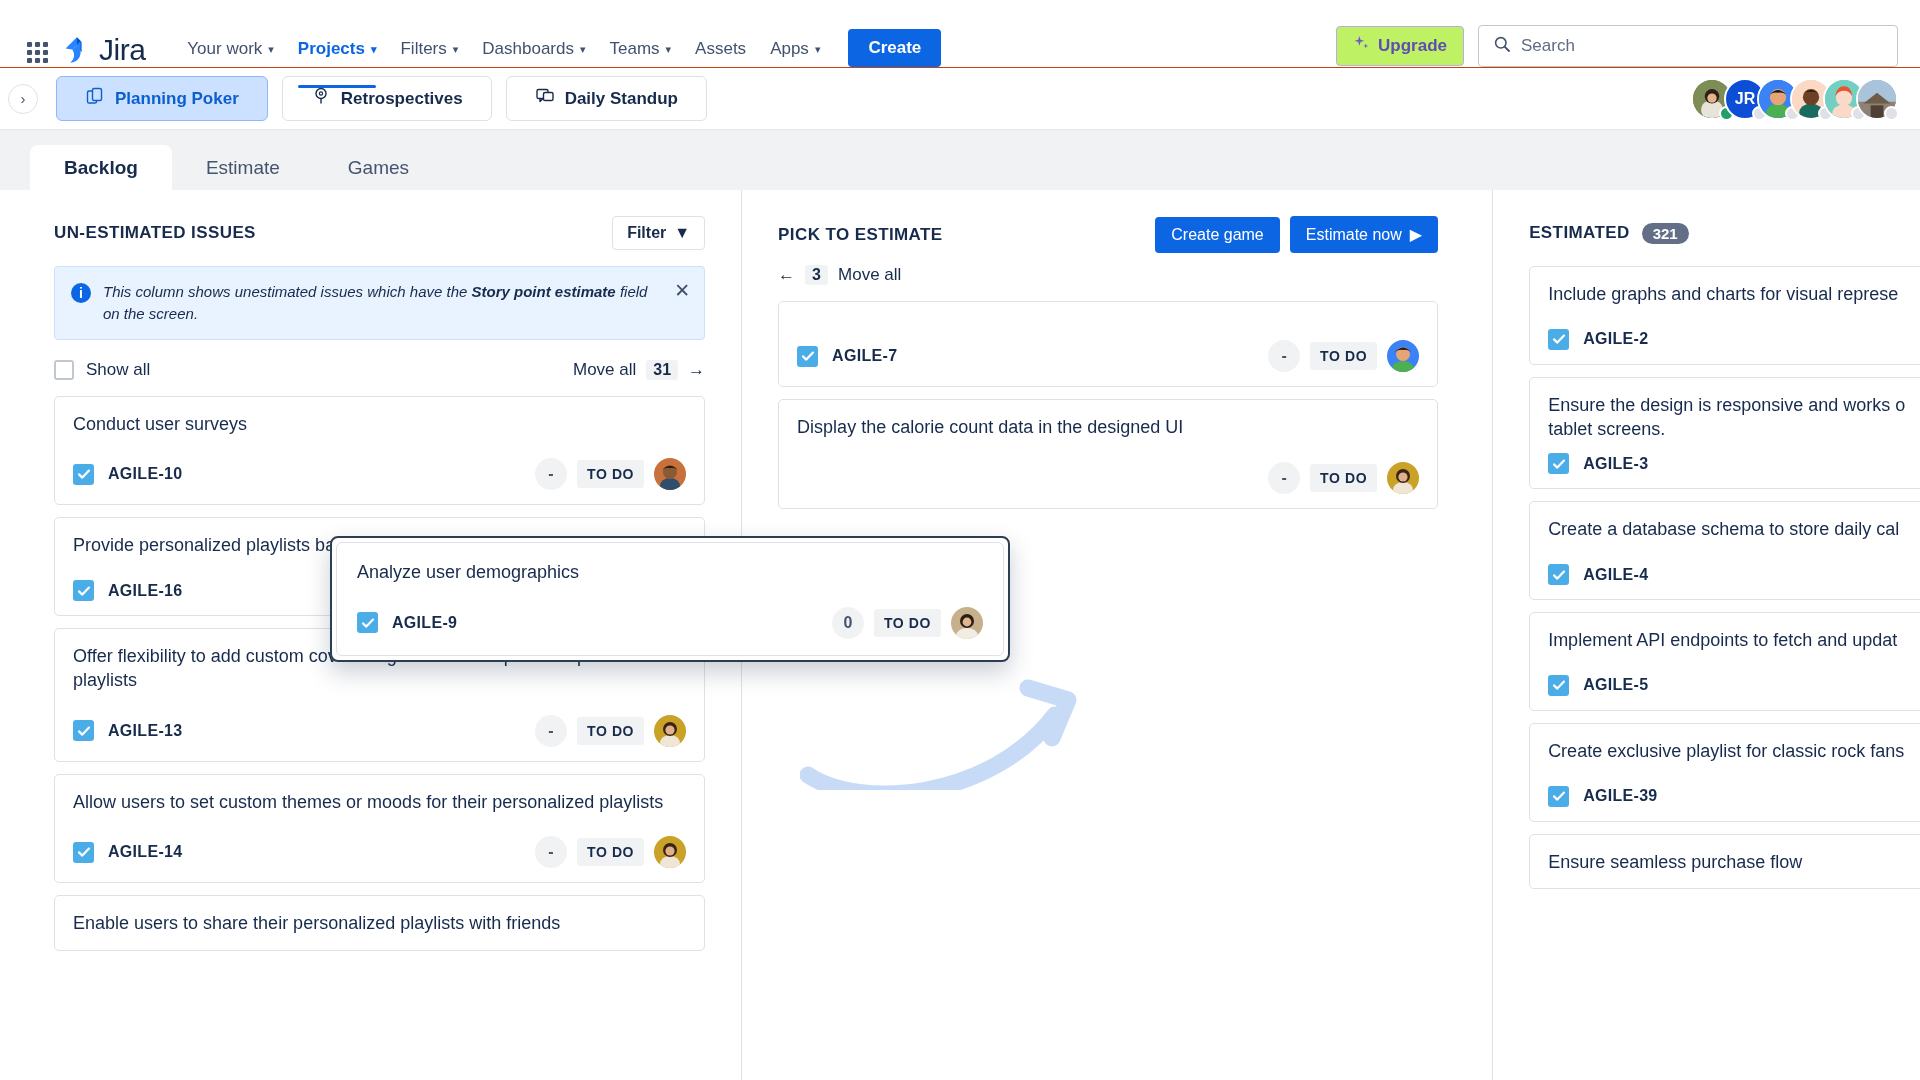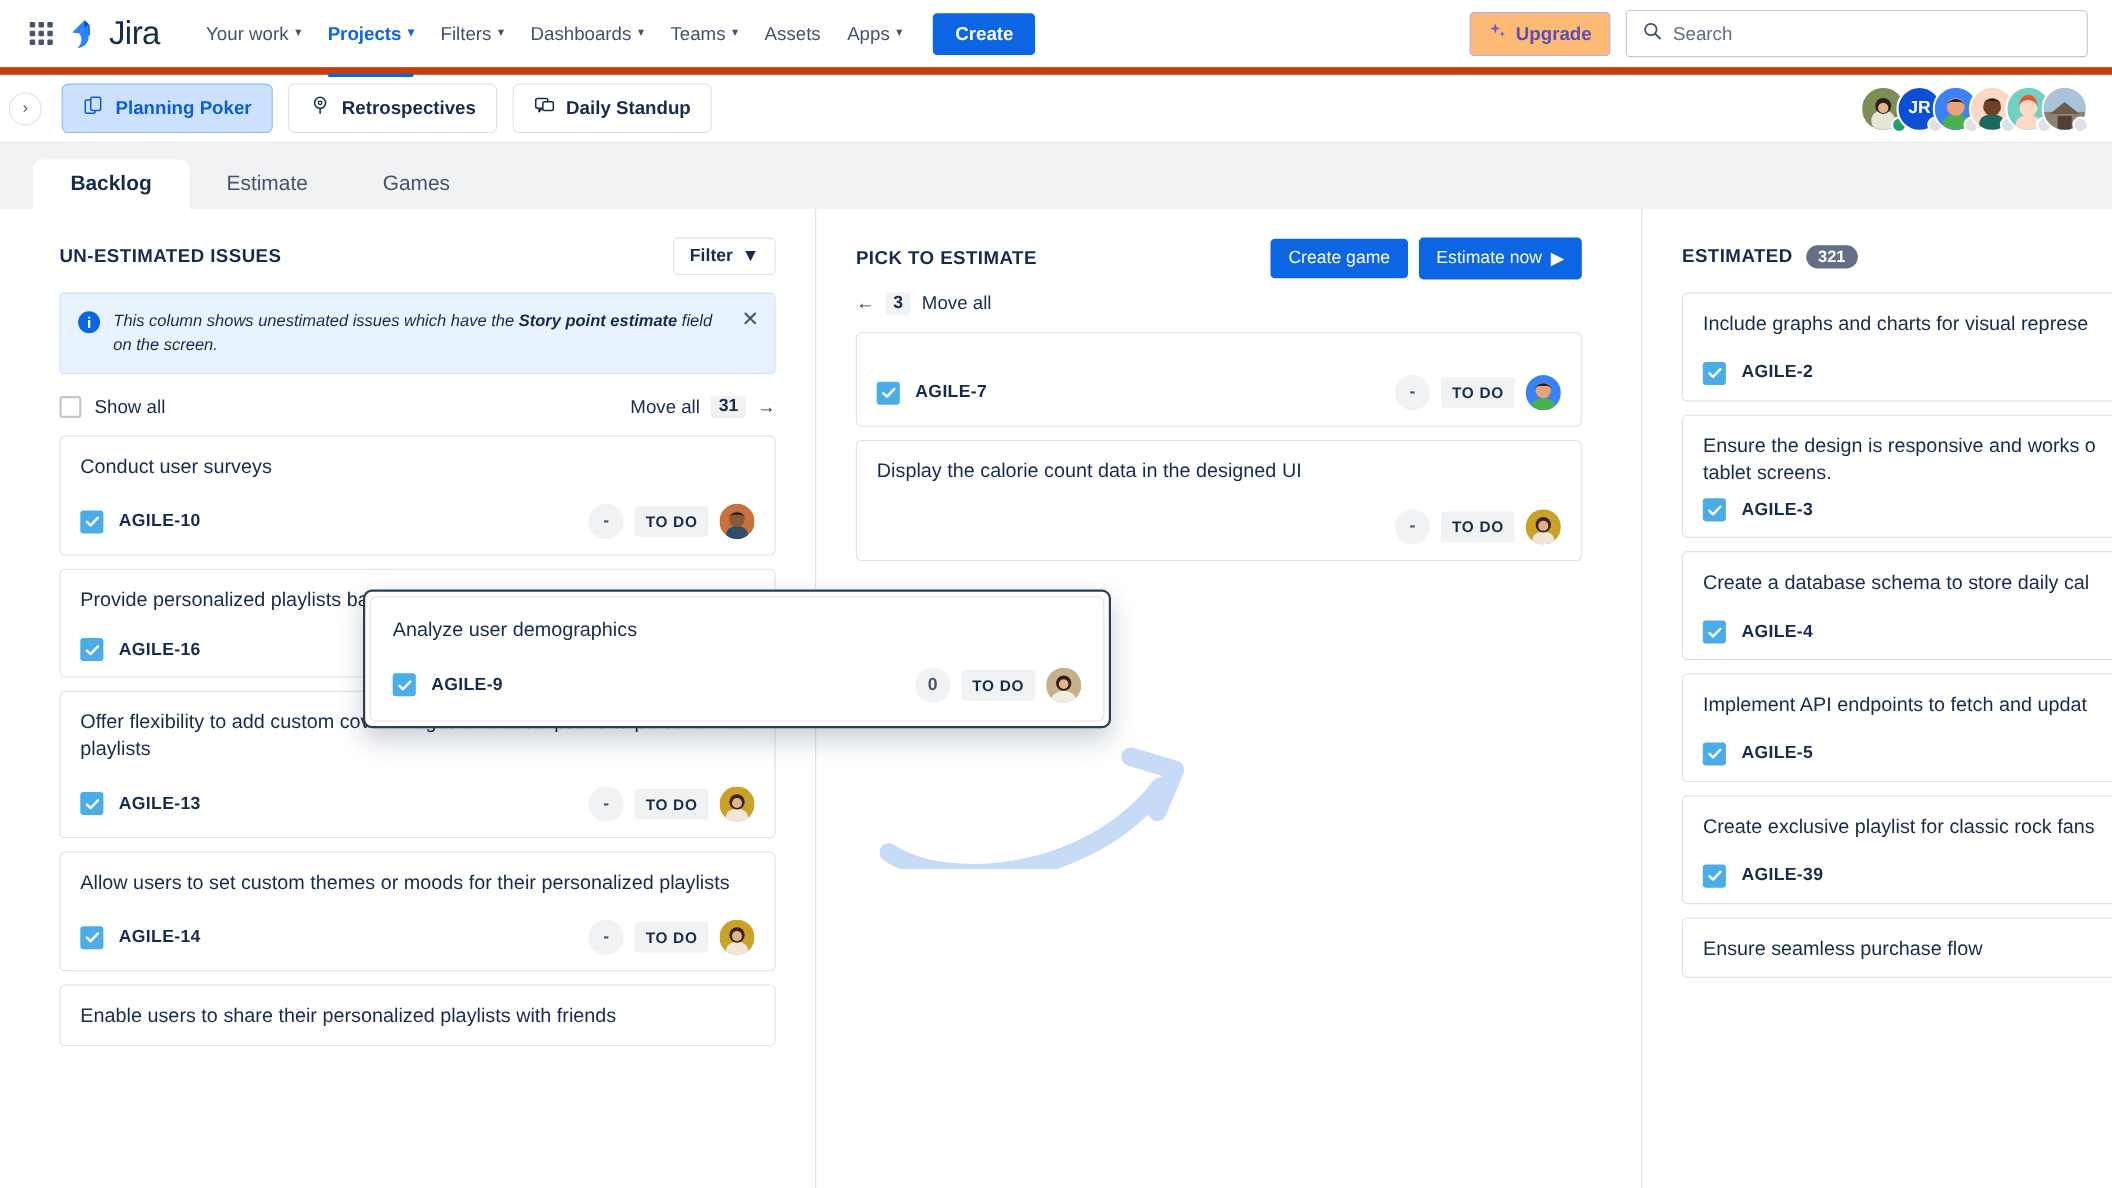--- a/index.html
+++ b/index.html
@@ -8,23 +8,23 @@
     font-family: "Liberation Sans", sans-serif;
     background: #ffffff;
     overflow: hidden;
     color: #172B4D;
   }
   #root { width: 1920px; height: 1080px; position: relative; background:#fff; }
 
   
   .topnav {
     height: 68px; width: 100%;
-    display: flex; align-items: center;
+    display: flex; align-items: flex-end;
     padding: 0 22px;
-    border-bottom: 7px solid #c2410c;
+    border-bottom: 1px solid #c2410c;
     background: #fff;
     position: relative;
     z-index: 40;
   }
   .appswitch { width: 30px; height: 30px; display:flex; align-items:center; justify-content:center; margin-right:8px; cursor:pointer;}
   .dots { display:grid; grid-template-columns: repeat(3, 5px); grid-gap: 3px; }
   .dots i { width:5px; height:5px; background:#44546F; border-radius:1px; display:block; }
   .brand { display:flex; align-items:center; gap:9px; margin-right: 30px; cursor:pointer;}
   .brand-mark { width: 30px; height: 30px; }
   .brand-text { font-size: 30px; color: #172B4D; letter-spacing: -0.5px; font-weight: 400; }
@@ -40,21 +40,21 @@
   .caret { font-size: 11px; line-height: 1; }
   .create-btn {
     background:#0C66E4; color:#fff; font-size:17px; font-weight:700;
     padding: 9px 20px; border-radius:4px; margin-left: 16px; cursor:pointer; border:none;
     font-family:"Liberation Sans",sans-serif;
   }
   .nav-right { margin-left:auto; display:flex; align-items:center; gap: 14px; }
   .upgrade-btn {
     display:flex; align-items:center; gap:8px;
     border:1px solid #BFA9E8; border-radius:4px; padding: 8px 16px;
-    color:#5E4DB2; font-size:17px; font-weight:600; background:#fdba74; cursor:pointer;
+    color:#5E4DB2; font-size:17px; font-weight:600; background:#bef264; cursor:pointer;
   }
   .search-box {
     display:flex; align-items:center; gap:10px;
     border:1px solid #C1C7D0; border-radius:4px; padding: 9px 14px;
     width: 420px; background:#fff; cursor:text;
   }
   .search-box input {
     border:none; outline:none; font-size:17px; color:#42526E; width:100%;
     font-family:"Liberation Sans",sans-serif; background:transparent;
   }
@@ -63,21 +63,21 @@
   
   .subnav {
     height: 62px; display:flex; align-items:center;
     padding-left: 56px; padding-right:22px;
     border-bottom:1px solid #e6e8eb; background:#fff; position:relative;
   }
   .mode-tabs { display:flex; align-items:center; gap: 14px; }
   .mode-tab {
     display:flex; align-items:center; gap:10px;
     border:1px solid #DFE1E6; border-radius:6px;
-    padding: 9px 18px; font-size:17px; font-weight:700; color:#172B4D;
+    padding: 9px 28px; font-size:17px; font-weight:700; color:#172B4D;
     background:#fff; cursor:pointer; white-space:nowrap;
   }
   .mode-tab.active { background:#CCE0FF; border-color:#8FB8F6; color:#0C5FCE; }
   .collapse-handle {
     position:absolute; left: 8px; top: 50%; transform:translateY(-50%);
     width:30px; height:30px; border-radius:50%;
     background:#fff; border:1px solid #DFE1E6;
     display:flex; align-items:center; justify-content:center;
     font-size:15px; color:#42526E; cursor:pointer; z-index:5;
   }

